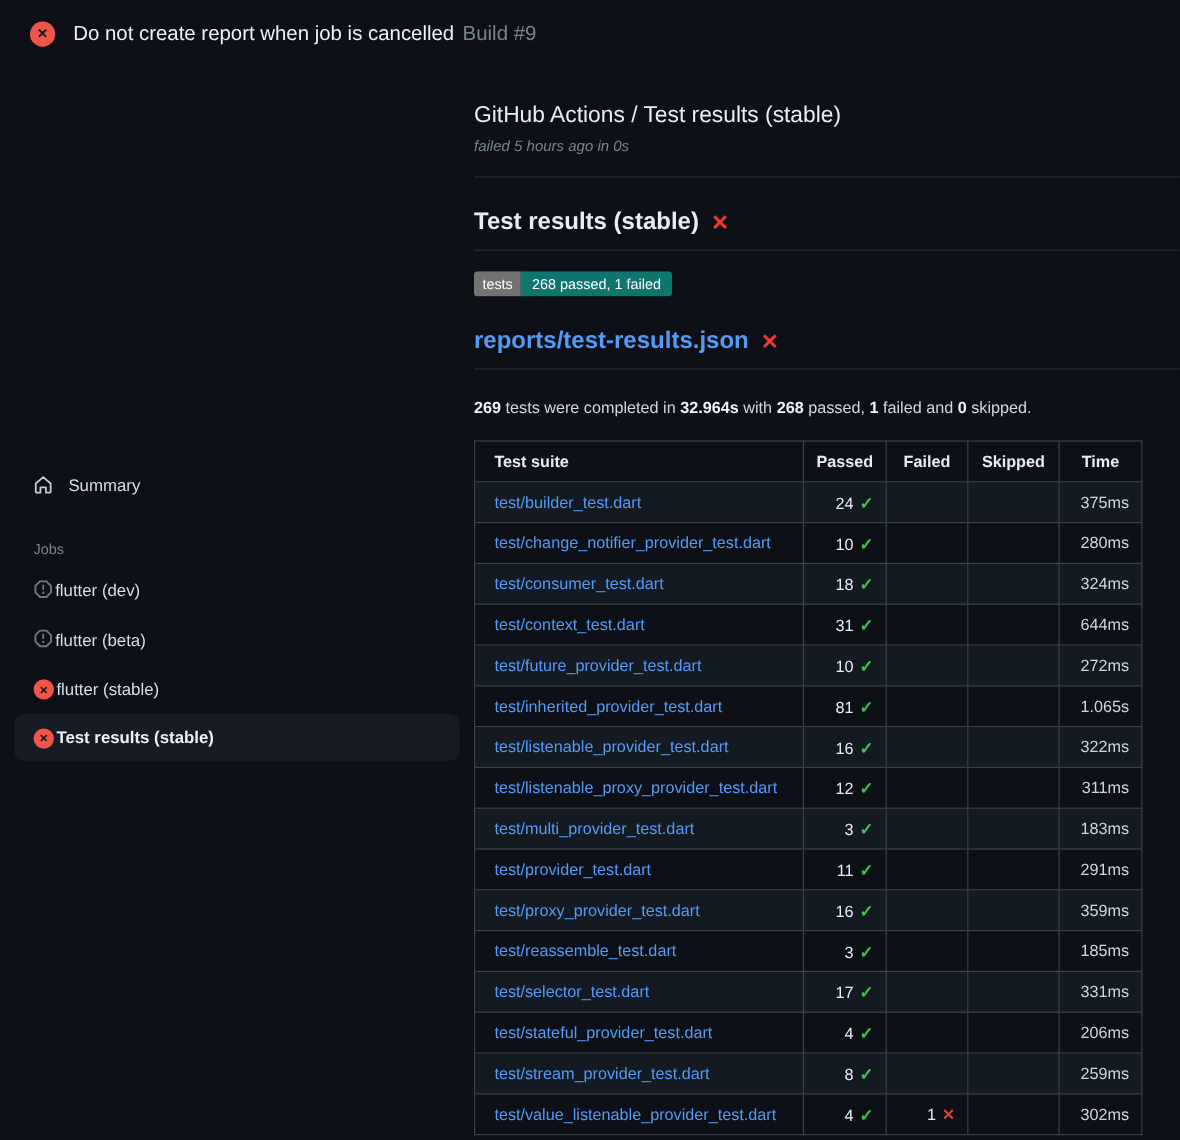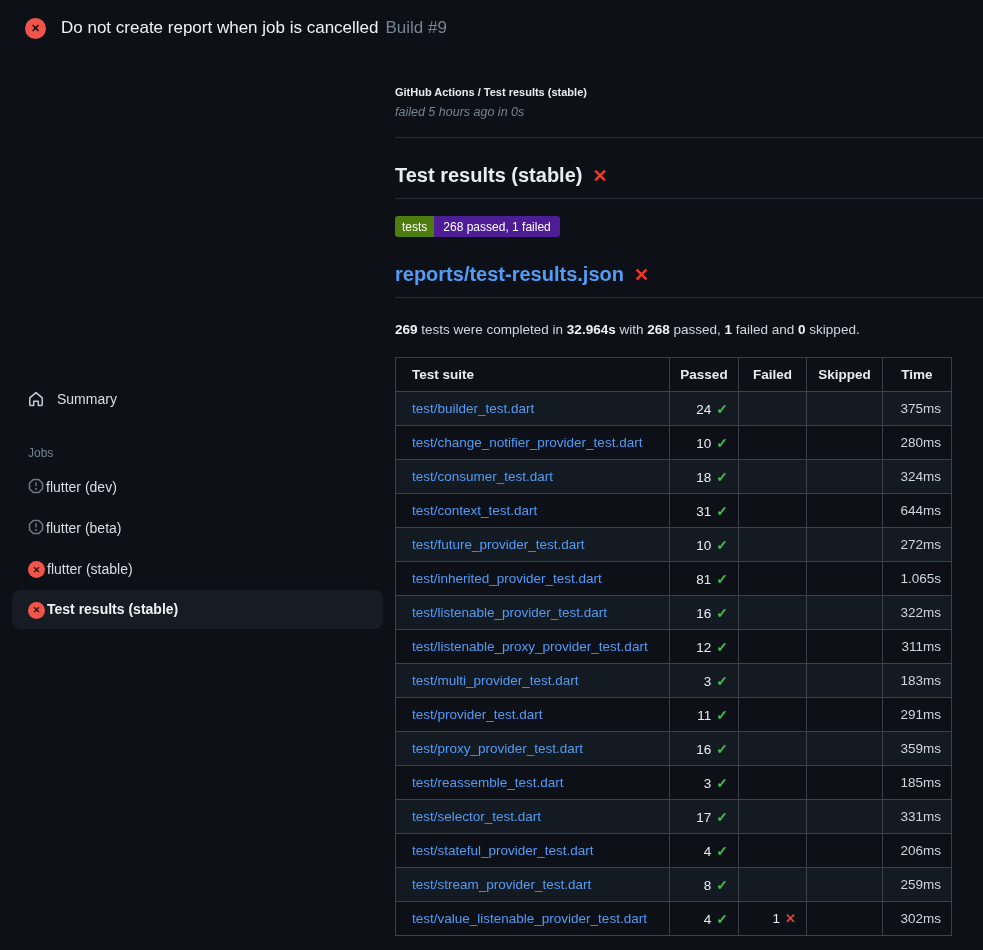--- a/index.html
+++ b/index.html
@@ -34,35 +34,35 @@
   }
   .side-item .ic { width:16px; height:16px; flex:none; display:inline-flex; }
   .jobs-label { margin:30px 0 8px 28px; font-size:12px; color:#768390; }
   .job-item {
     display:flex; align-items:center; gap:2px;
     margin:2px 12px; padding:10px 16px; border-radius:8px;
     font-size:14px; color:#d8dee6; cursor:pointer;
   }
   .job-item.selected { background:#171c24; font-weight:700; color:#eef2f6; }
   
-  .breadcrumb { margin-top:30px; font-size:11px; font-weight:700; color:#e8edf2; }
+  .breadcrumb { margin-top:30px; font-size:19px; font-weight:400; color:#e8edf2; }
   .run-meta { margin-top:7px; font-size:12.5px; color:#768390;font-style:italic; }
   .hr { border:none; border-top:1px solid #272e36; margin:18px 0 0 0; }
   h2.section {
     margin:26px 0 0 0; padding-bottom:11px; border-bottom:1px solid #272e36;
     font-size:20px; font-weight:700; color:#e6edf3;
     display:flex; align-items:center; gap:10px;
   }
   h2.section.linked a { color:#539bf5; text-decoration:none; }
   .fail-x { color:#f0392b; font-weight:900; font-size:18px; }
   .fail-x::before { content:"✕"; }
   .badge { display:inline-flex; margin-top:17px; font-size:12px; line-height:1;
            border-radius:3px; overflow:hidden; }
-  .badge .k { background:#4d7c0f; color:#fff; padding:5px 7px 4px; }
-  .badge .v { background:#4c1d95; color:#fff; padding:5px 9px 4px; }
+  .badge .k { background:#737373; color:#fff; padding:5px 7px 4px; }
+  .badge .v { background:#0f766e; color:#fff; padding:5px 9px 4px; }
   .summary-line { margin-top:24px; font-size:13.5px; color:#cfd7df; }
   .summary-line .b { font-weight:700; color:#eef3f8; }
   
   table.results {
     margin-top:20px; border-collapse:collapse; table-layout:fixed;
     width:556px; font-size:13.5px;padding-left:44px;
   }
   .results th, .results td { border:1px solid #3a4149; height:34px; padding:0 10px; }
   .results th { color:#e8edf2; font-weight:700; text-align:center; }
   .results th.suite-col { text-align:left; padding-left:16px; }

